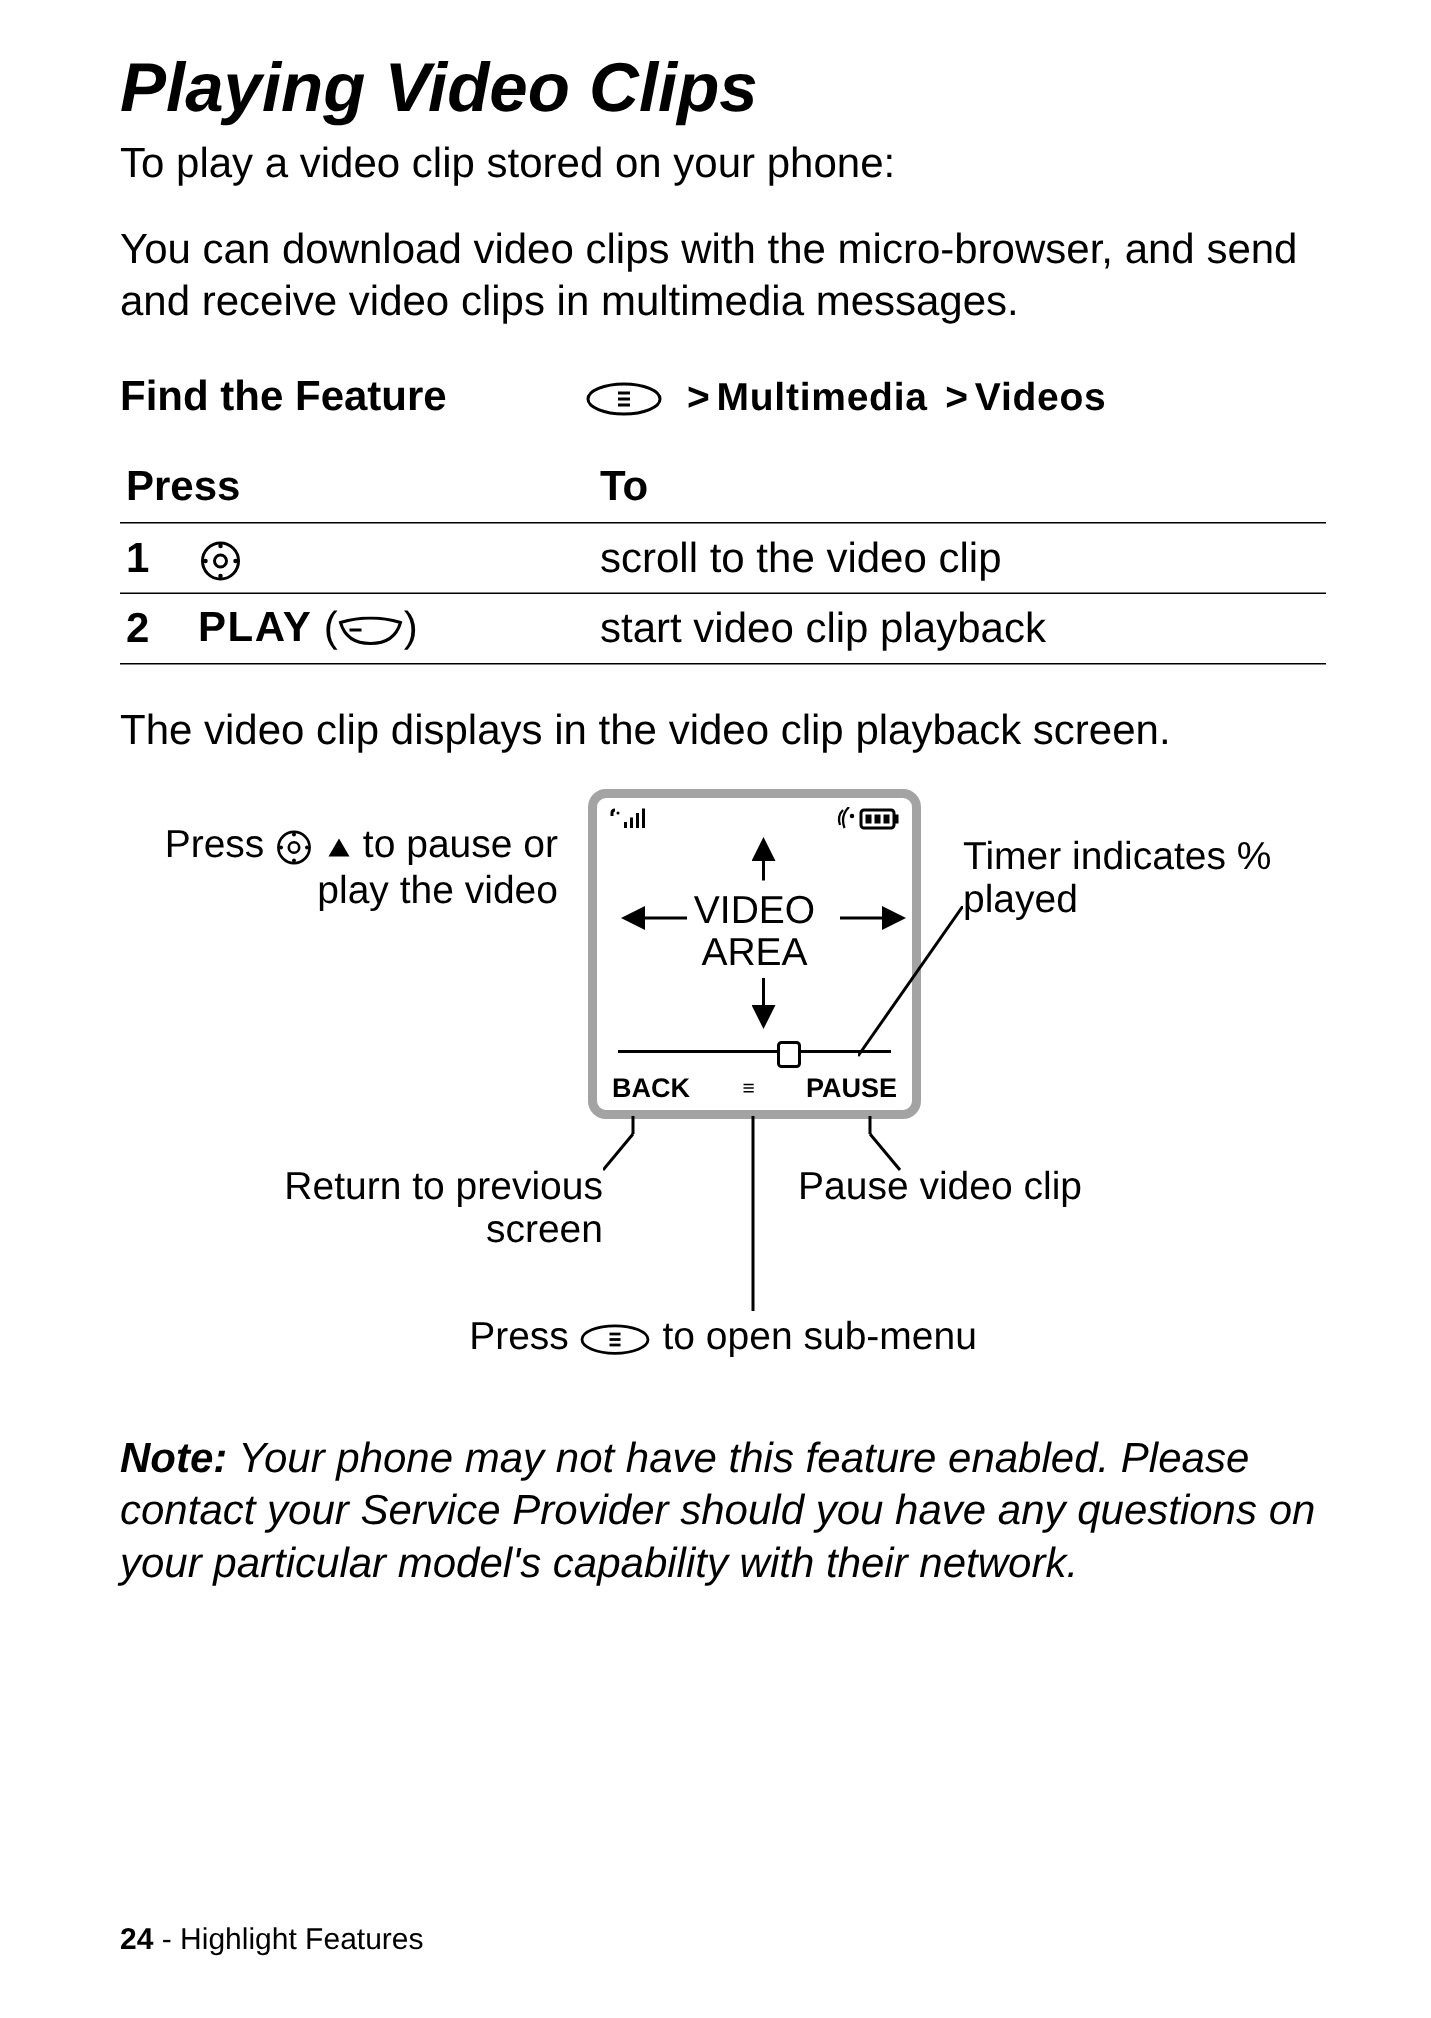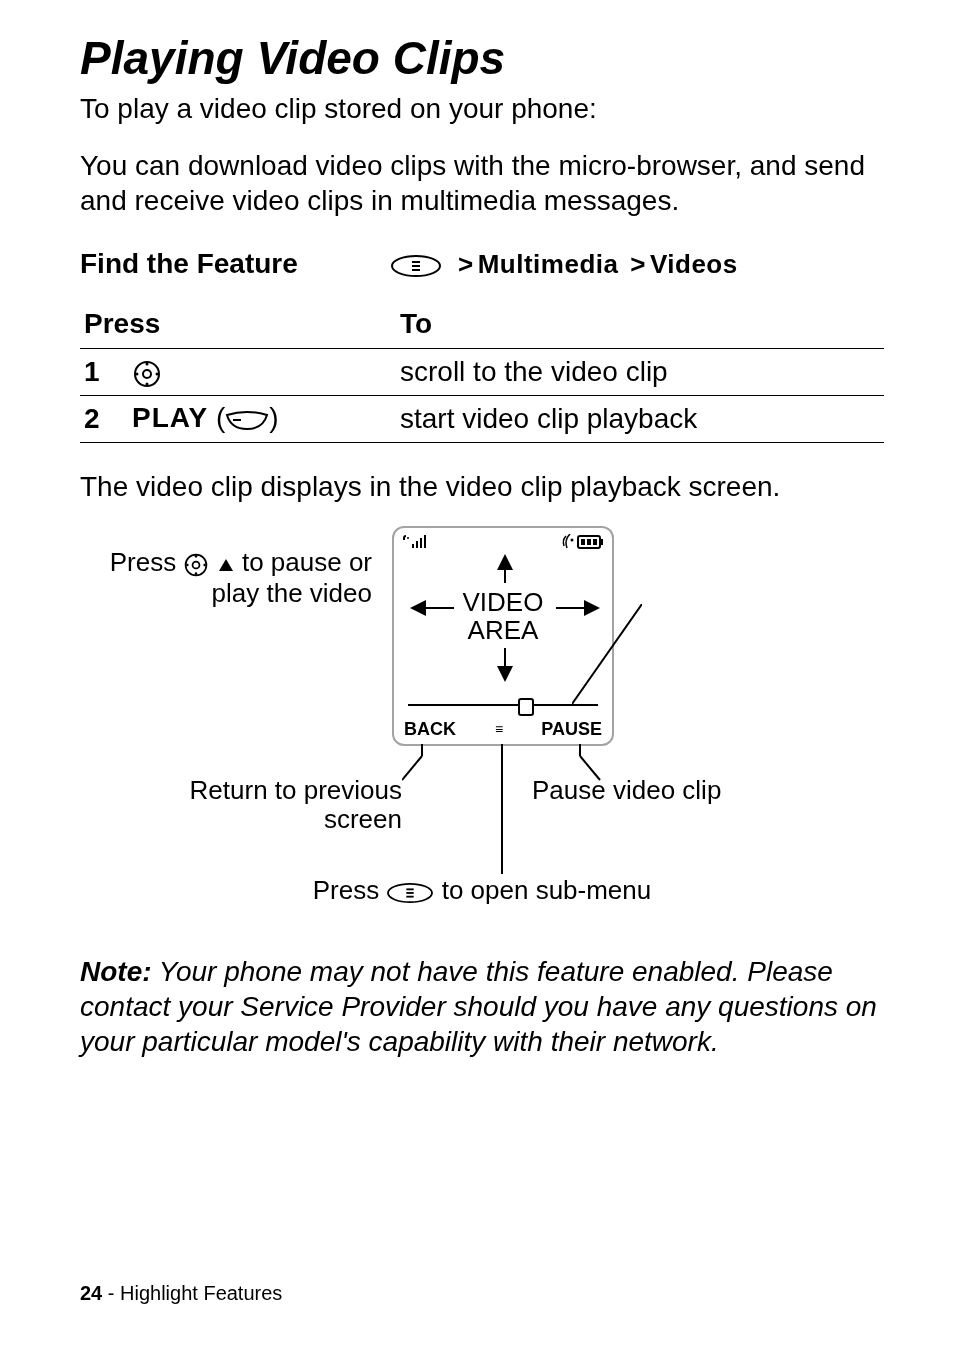--- a/index.html
+++ b/index.html
@@ -99,21 +99,21 @@
     position: relative;
     width: 760px;
     height: 400px;
   }
   .phone-screen {
     position: absolute;
     left: 290px;
     top: 0;
     width: 222px;
     height: 220px;
-    border: 2px solid #a3a3a3;
+    border: 6px solid #a3a3a3;
     border-radius: 12px;
     background: #fff;
     box-sizing: border-box;
   }
   .screen-topbar {
     position: absolute;
     top: 6px;
     left: 8px;
     right: 8px;
     display: flex;
@@ -308,20 +308,21 @@
             <circle cx="25" cy="15" r="1.5" fill="#000"></circle>
           </svg>
         </span>
         <span class="up-triangle">
           <svg class="icon-svg" width="18" height="16" viewBox="0 0 18 16">
             <polygon points="9,2 16,14 2,14" fill="#000"></polygon>
           </svg>
         </span><span> to pause or play the video</span>
       </div>
 
+      <div class="callout right1">Timer indicates % played</div>
 
       <div class="phone-screen">
         <div class="screen-topbar">
           <span>
             <svg width="28" height="16" viewBox="0 0 28 16">
               <path d="M4 2 Q 2 2 2 4 L 2 6" fill="none" stroke="#000" stroke-width="2"></path>
               <circle cx="6" cy="4" r="1" fill="#000"></circle>
               <rect x="10" y="10" width="2" height="4" fill="#000"></rect>
               <rect x="14" y="7" width="2" height="7" fill="#000"></rect>
               <rect x="18" y="4" width="2" height="10" fill="#000"></rect>

